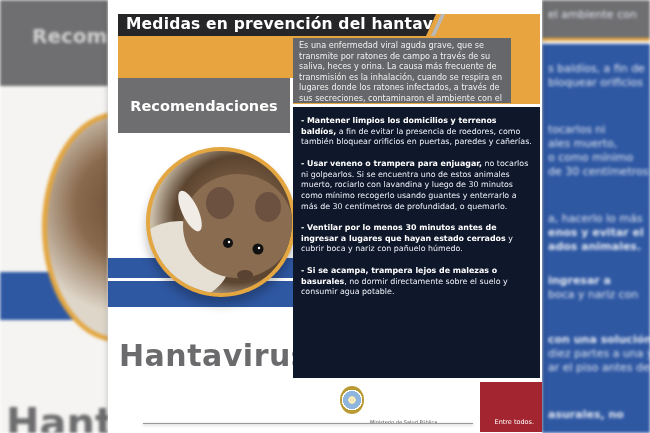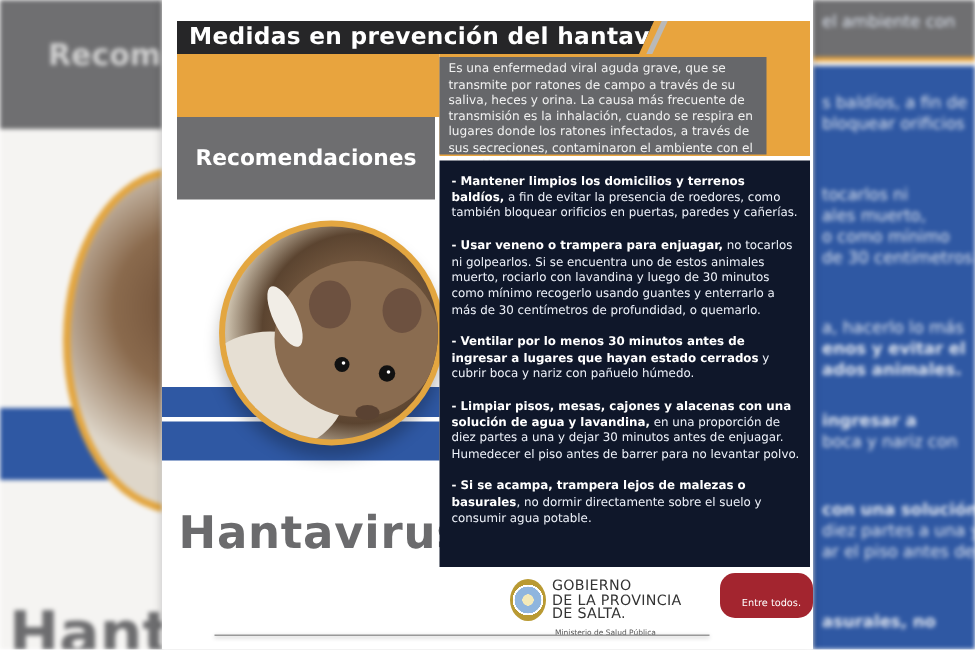--- a/index.html
+++ b/index.html
@@ -90,21 +90,21 @@
     background:radial-gradient(circle, #f3e9b9 0 20%, #8fb5de 21% 48%, #ffffff 49% 55%, #b99a33 56% 100%);
   }
   .gov-text {
     position:absolute; left:260px; top:8px; color:#333; font-size:9.5px; line-height:9.5px;
     letter-spacing:0.2px;
   }
   .ministerio {
     position:absolute; left:262px; top:41px; font-size:5px; color:#555;
   }
   .red-box {
-    position:absolute; left:372px; top:4px; width:62px; height:30px; background:#a3252f;border-radius:10px;
+    position:absolute; left:372px; top:4px; width:62px; height:50px; background:#a3252f;
   }
   .red-text {
     position:absolute; right:8px; bottom:6px; color:#ffffff; font-size:6.5px;
   }
 </style>
 </head>
 <body>
 
 <div class="side left">
   <div class="gray" style="left:0;top:0;width:108px;height:86px;"></div>
@@ -176,30 +176,24 @@
       </svg>
     </div>
   </div>
 
   <div class="hanta">Hantavirus</div>
 
   <div class="blue-box">
     <p><b>- Mantener limpios los domicilios y terrenos baldíos,</b><span> a fin de evitar la presencia de roedores, como también bloquear orificios en puertas, paredes y cañerías.</span></p>
     <p><b>- Usar veneno o trampera para enjuagar,</b><span> no tocarlos ni golpearlos. Si se encuentra uno de estos animales muerto, rociarlo con lavandina y luego de 30 minutos como mínimo recogerlo usando guantes y enterrarlo a más de 30 centímetros de profundidad, o quemarlo.</span></p>
     <p><b>- Ventilar por lo menos 30 minutos antes de ingresar a lugares que hayan estado cerrados</b><span> y cubrir boca y nariz con pañuelo húmedo.</span></p>
-    <p><b>- Limpiar pisos, mesas, cajones y alacenas con una solución de agua y lavandina,</b><span> en una proporción de diez partes a una y dejar 30 minutos antes de enjuagar. Humedecer el piso antes de barrer para no levantar polvo.</span></p>
     <p><b>- Si se acampa, trampera lejos de malezas o basurales</b><span>, no dormir directamente sobre el suelo y consumir agua potable.</span></p>
   </div>
 
   <div class="footer">
     <div class="emblem"></div>
-    <div class="gov-text">
-      <div>GOBIERNO</div>
-      <div>DE LA PROVINCIA</div>
-      <div>DE SALTA.</div>
-    </div>
     <div class="ministerio">Ministerio de Salud Pública</div>
     <div class="footer-line"></div>
     <div class="red-box">
       <span class="red-text">Entre todos.</span>
     </div>
   </div>
 </div>
 
 </body></html>

